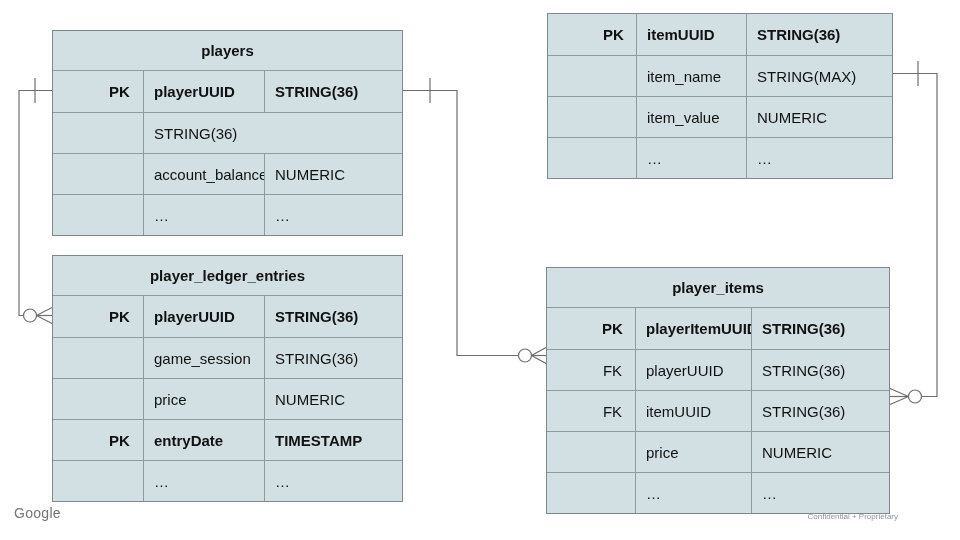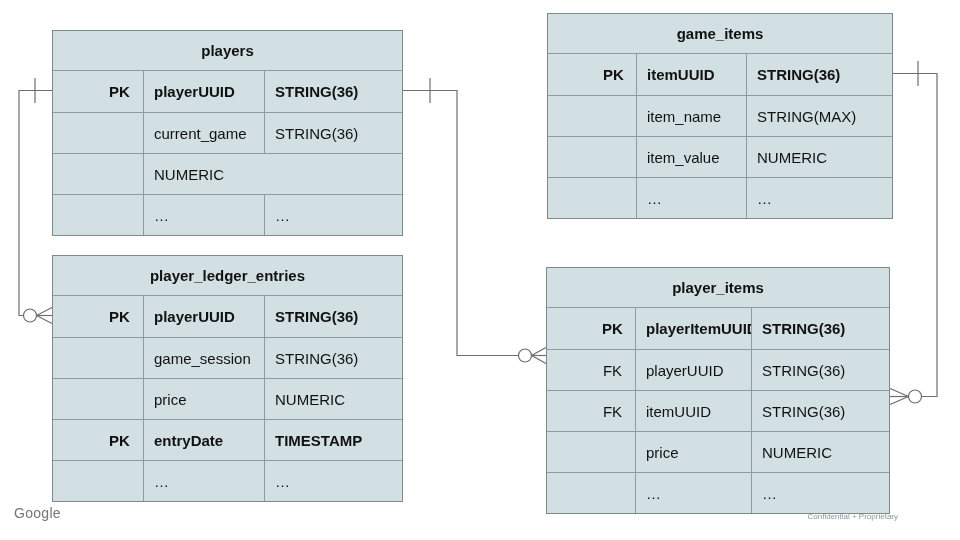--- a/index.html
+++ b/index.html
@@ -116,36 +116,35 @@
 
   <div class="etable players">
     <div class="t-title">players</div>
     <div class="trow bold">
       <div class="cell key">PK</div>
       <div class="cell name">playerUUID</div>
       <div class="cell type">STRING(36)</div>
     </div>
     <div class="trow">
       <div class="cell key"></div>
-      <div class="cell name">current_game</div>
-      <div class="cell type">STRING(36)</div>
-    </div>
-    <div class="trow">
-      <div class="cell key"></div>
+      <div class="cell type">STRING(36)</div>
+    </div>
+    <div class="trow">
+      <div class="cell key"></div>
+      <div class="cell name">account_balance</div>
       <div class="cell type">NUMERIC</div>
     </div>
     <div class="trow">
       <div class="cell key"></div>
       <div class="cell name">…</div>
       <div class="cell type">…</div>
     </div>
   </div>
 
   <div class="etable gitems">
-    <div class="t-title">game_items</div>
     <div class="trow bold">
       <div class="cell key">PK</div>
       <div class="cell name">itemUUID</div>
       <div class="cell type">STRING(36)</div>
     </div>
     <div class="trow">
       <div class="cell key"></div>
       <div class="cell name">item_name</div>
       <div class="cell type">STRING(MAX)</div>
     </div>

